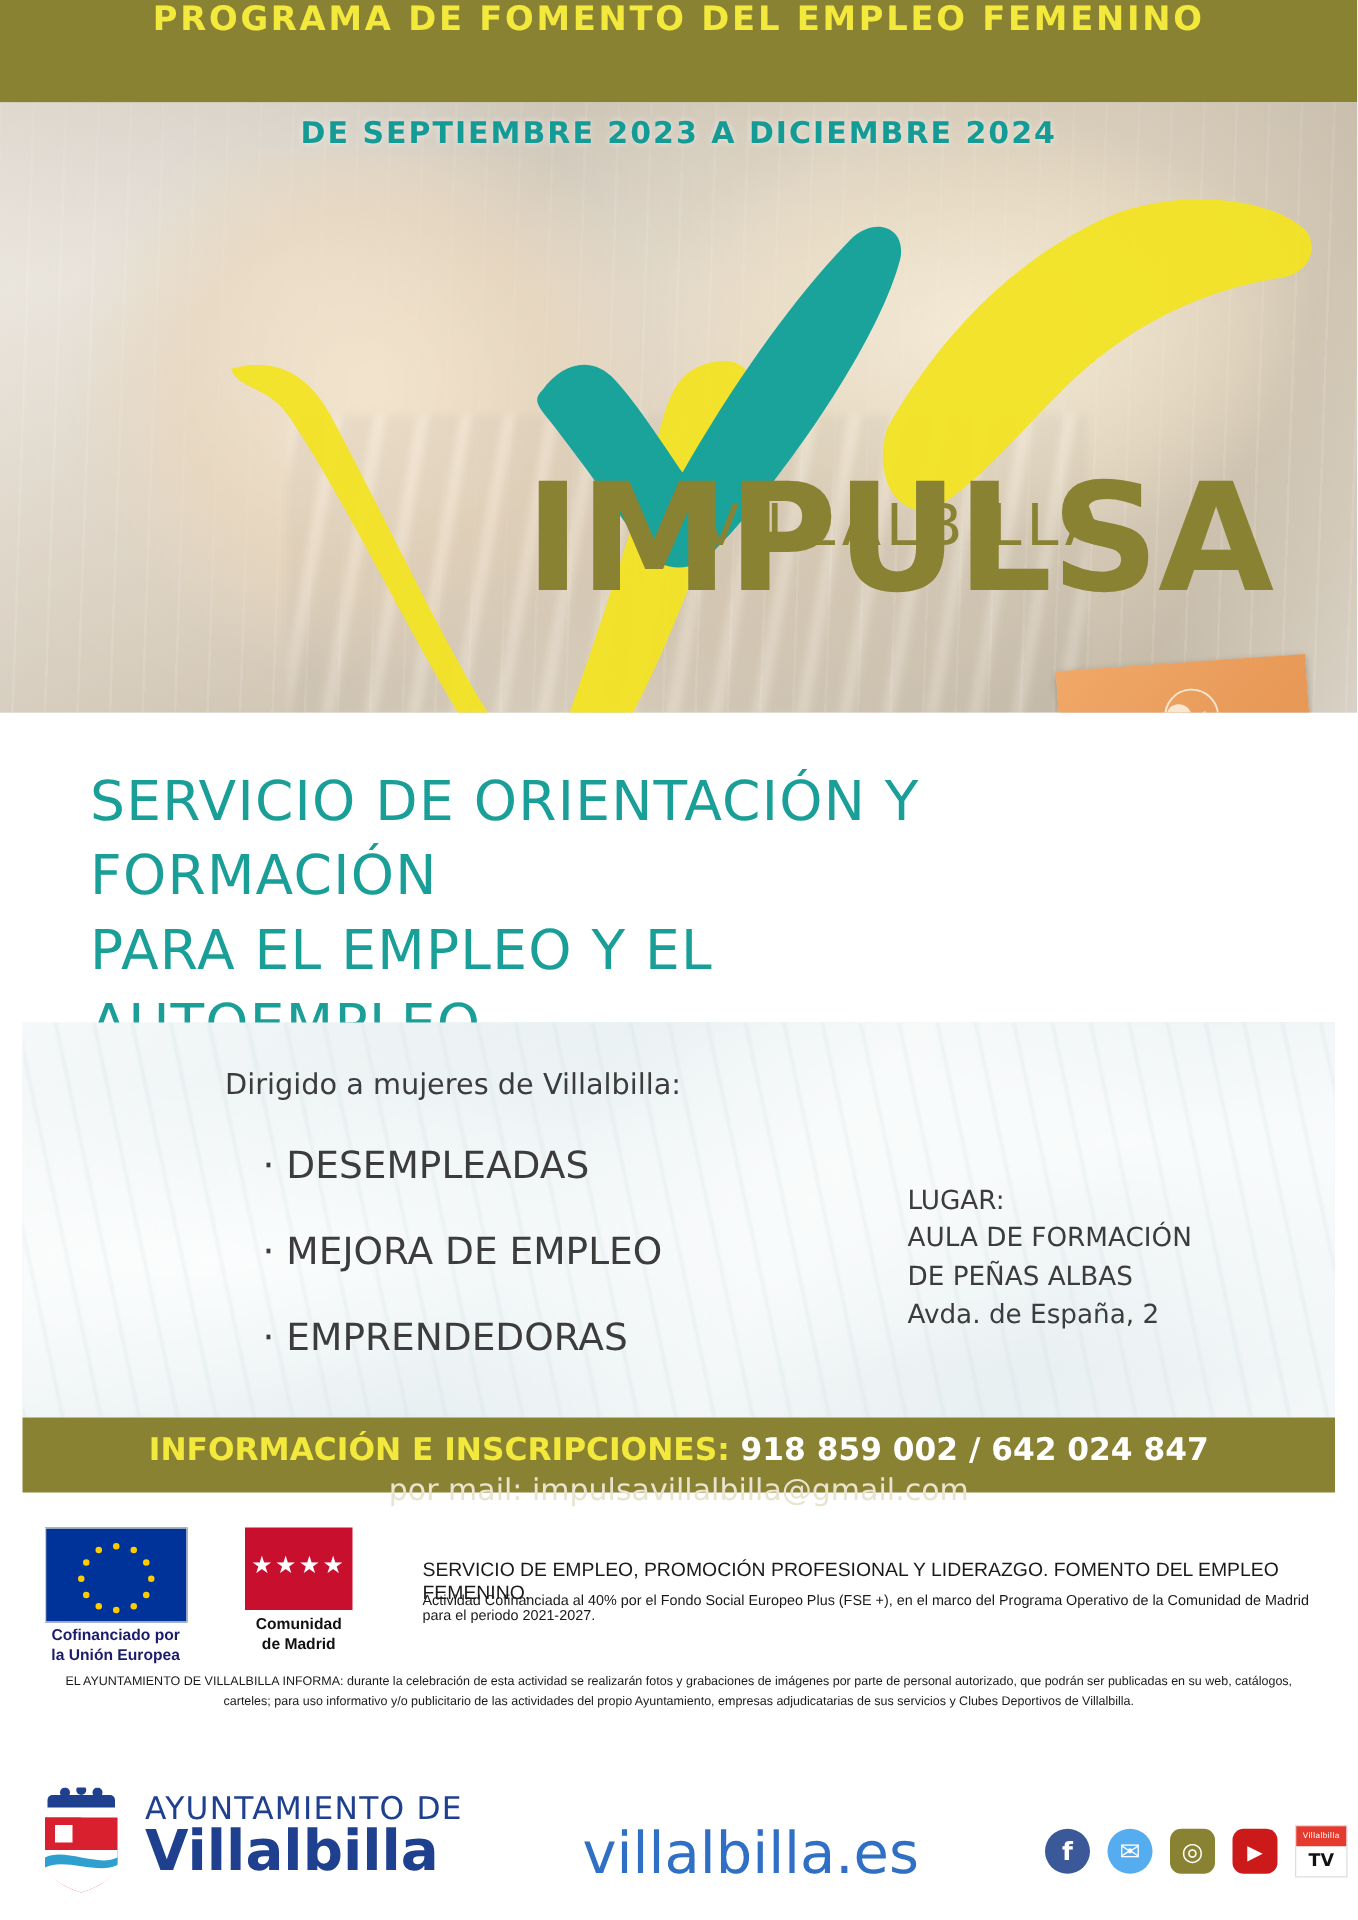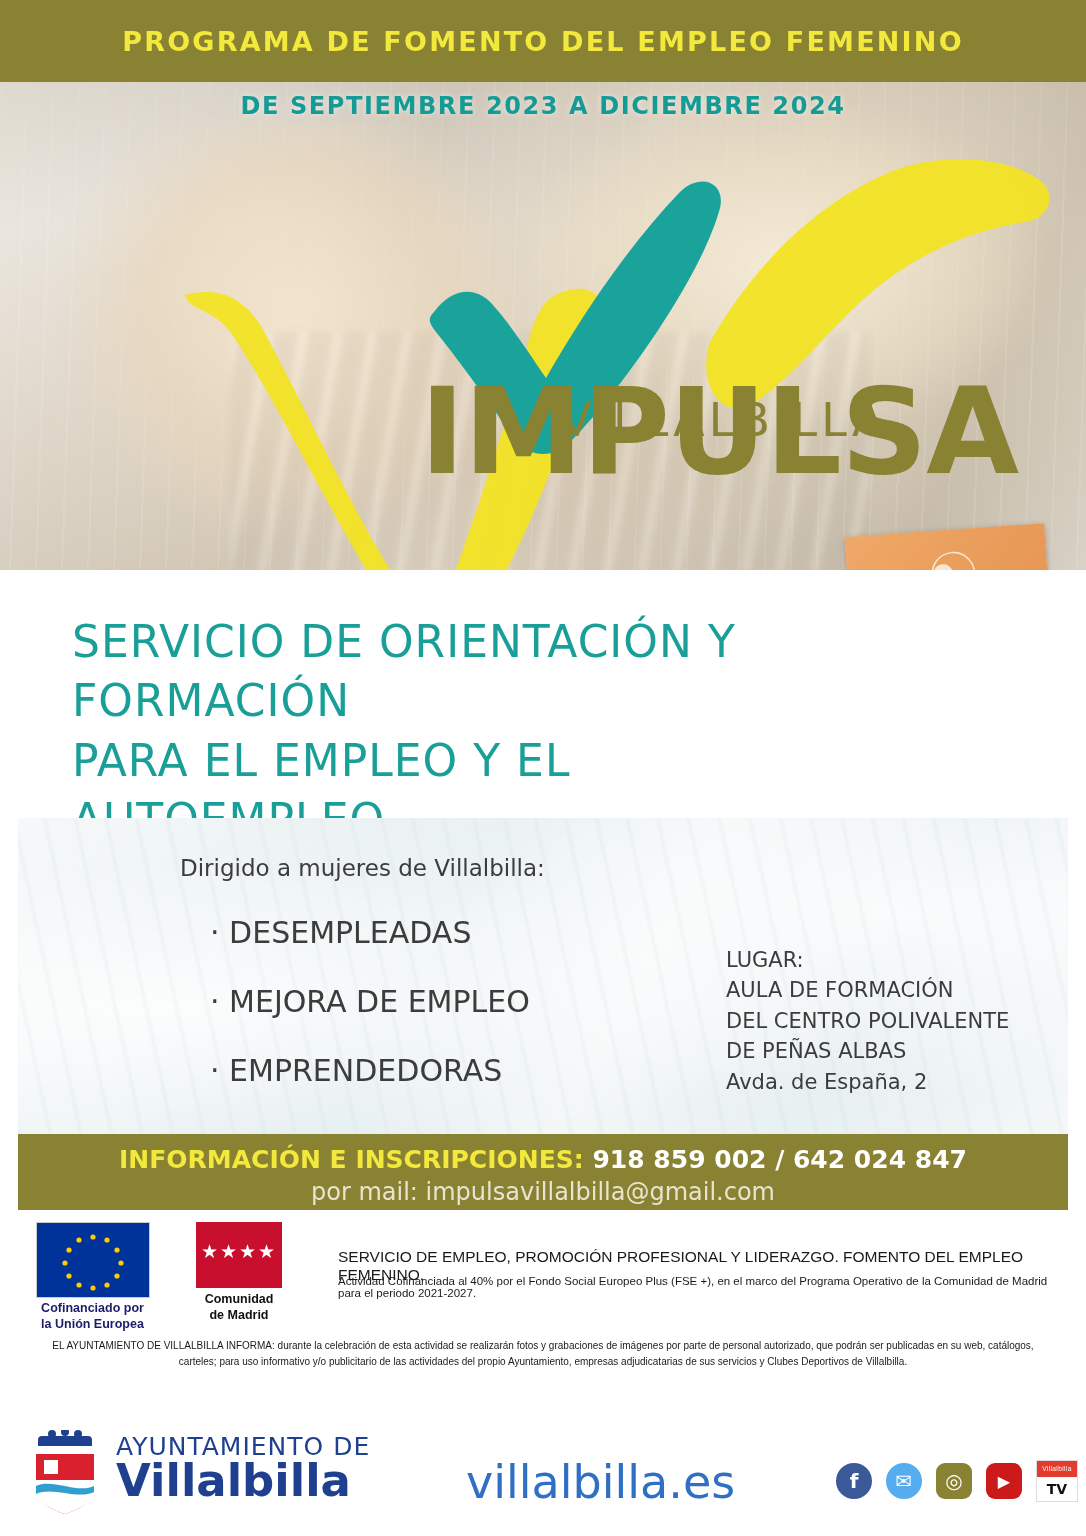--- a/index.html
+++ b/index.html
@@ -9,21 +9,21 @@
     font-family:"Liberation Sans", sans-serif;
     overflow:hidden;
     position:relative;
   }
   .poster{position:relative;width:1086px;height:1536px;background:#fff;overflow:hidden;}
 
   
   .topbar{
     position:absolute;left:0;top:0;width:1086px;height:82px;
     background:#8a8233;
-    display:flex;align-items:center;justify-content:center;
+    display:flex;align-items:flex-start;justify-content:center;
   }
   .topbar-text{
     color:#f2e93c;
     font-size:27px;
     font-weight:bold;
     letter-spacing:2.2px;
     text-align:center;
     font-family:"DejaVu Sans", sans-serif;
   }
 
@@ -160,21 +160,21 @@
   }
   .lugar{
     position:absolute;left:726px;top:945px;
     color:#3c3c3c;
     font-size:21px;line-height:1.45;
     font-family:"DejaVu Sans", sans-serif;
   }
 
   
   .infobar{
-    position:absolute;left:18px;top:1134px;width:1050px;height:76px;
+    position:absolute;left:18px;top:1134px;width:1050px;height:60px;
     background:#8a8233;text-align:center;
   }
   .infobar .l1{
     margin-top:11px;font-size:25px;color:#f2e93c;font-weight:bold;
     font-family:"DejaVu Sans", sans-serif;
   }
   .infobar .l1 span.num{color:#ffffff;font-weight:bold;}
   .infobar .l2{
     margin-top:4px;font-size:24px;color:#e8e4d0;
     font-family:"DejaVu Sans", sans-serif;
@@ -315,21 +315,20 @@
   </div>
   <div class="dirigido">Dirigido a mujeres de Villalbilla:</div>
   <div class="bullets">
     <div class="bullet">· DESEMPLEADAS</div>
     <div class="bullet">· MEJORA DE EMPLEO</div>
     <div class="bullet">· EMPRENDEDORAS</div>
   </div>
   <div class="lugar">
     <div>LUGAR:</div>
     <div>AULA DE FORMACIÓN</div>
-    <div>DEL CENTRO POLIVALENTE</div>
     <div>DE PEÑAS ALBAS</div>
     <div>Avda. de España, 2</div>
   </div>
 
   <div class="infobar">
     <div class="l1">
       <span>INFORMACIÓN E INSCRIPCIONES:</span>
       <span class="num">918 859 002 / 642 024 847</span>
     </div>
     <div class="l2">por mail: impulsavillalbilla@gmail.com</div>

